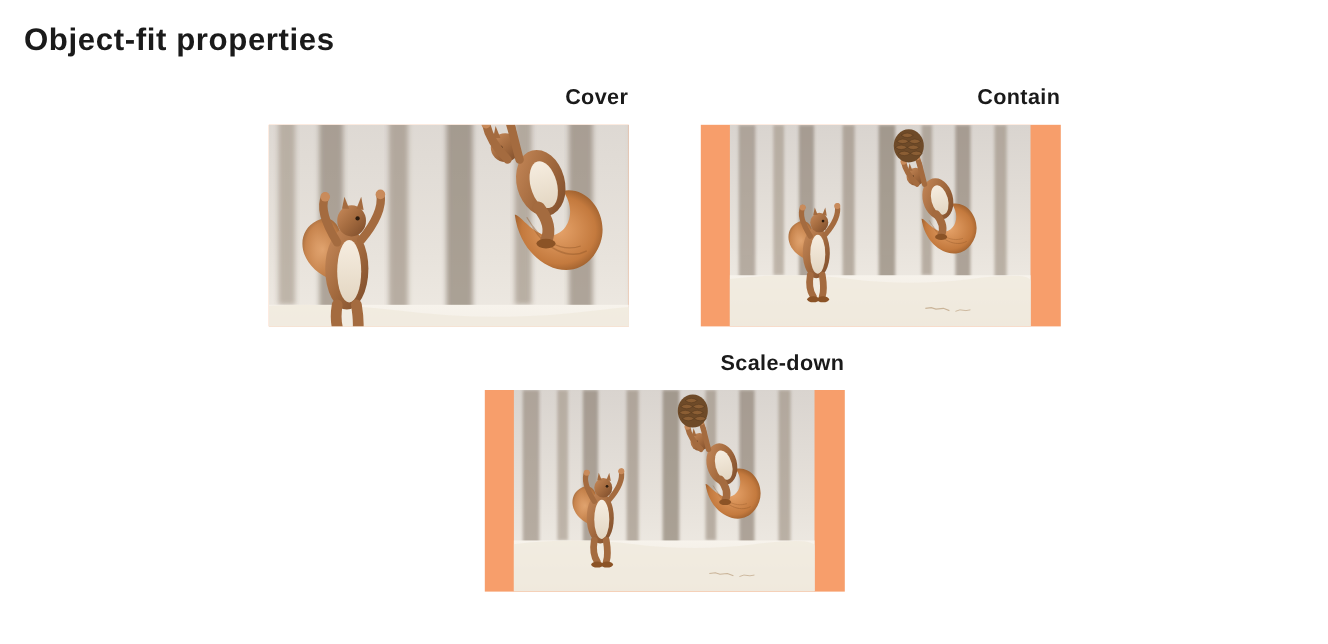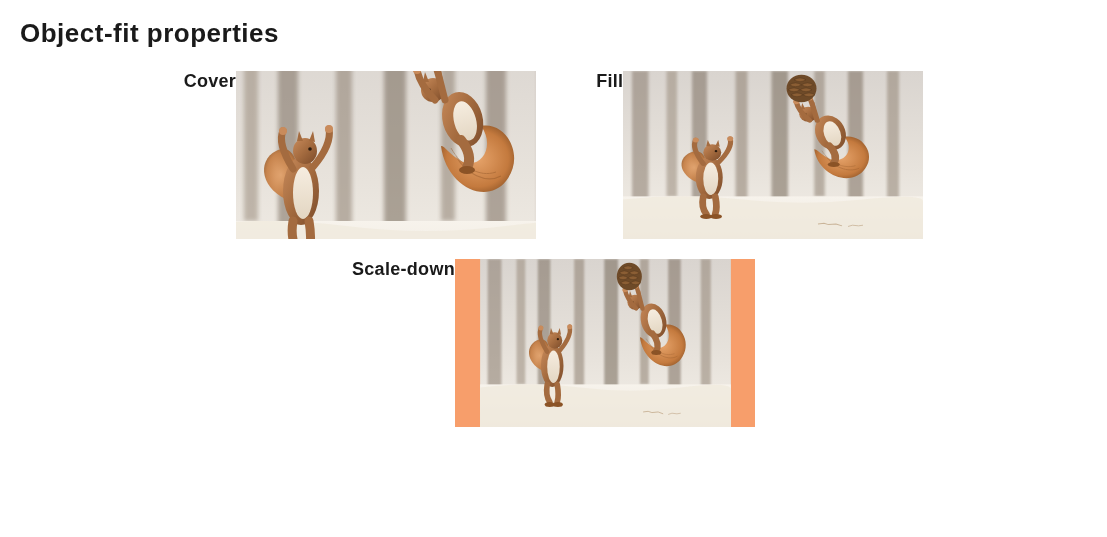--- a/index.html
+++ b/index.html
@@ -21,22 +21,22 @@
     }
     .row {
       display: flex;
       justify-content: center;
       gap: 60px;
       flex-wrap: wrap;
       margin-bottom: 20px;
     }
     .example {
       display: flex;
-      flex-direction: row;
-      align-items: flex-start;
+      flex-direction: column;
+      align-items: flex-end;
     }
     .example-label {
       font-size: 18px;
       font-weight: 700;
       margin-bottom: 12px;
       letter-spacing: 0.3px;
     }
     .frame {
       width: 300px;
       height: 168px;
@@ -209,31 +209,31 @@
     <div class="example-label">Cover</div>
     <div class="frame" title="Two squirrels playing in the snow with a pine cone">
       <div class="img-holder">
         <svg viewBox="0 50 400 168" width="300" height="168" preserveAspectRatio="xMidYMid slice">
           <use href="#squirrelScene"></use>
         </svg>
       </div>
     </div>
   </div>
 
-
-  <div class="example fill">
-    <div class="example-label">Fill</div>
+  <div class="example contain">
+    <div class="example-label">Contain</div>
     <div class="frame" title="Two squirrels playing in the snow with a pine cone">
       <div class="img-holder">
-        <svg viewBox="0 0 400 268" width="300" height="168" preserveAspectRatio="none">
+        <svg viewBox="0 0 400 268" width="251" height="168" preserveAspectRatio="xMidYMid meet">
           <use href="#squirrelScene"></use>
         </svg>
       </div>
     </div>
   </div>
+
 </div>
 
 <div class="row">
 
   <div class="example scaledown">
     <div class="example-label">Scale-down</div>
     <div class="frame" title="Two squirrels playing in the snow with a pine cone">
       <div class="img-holder">
         <svg viewBox="0 0 400 268" width="251" height="168" preserveAspectRatio="xMidYMid meet">
           <use href="#squirrelScene"></use>

